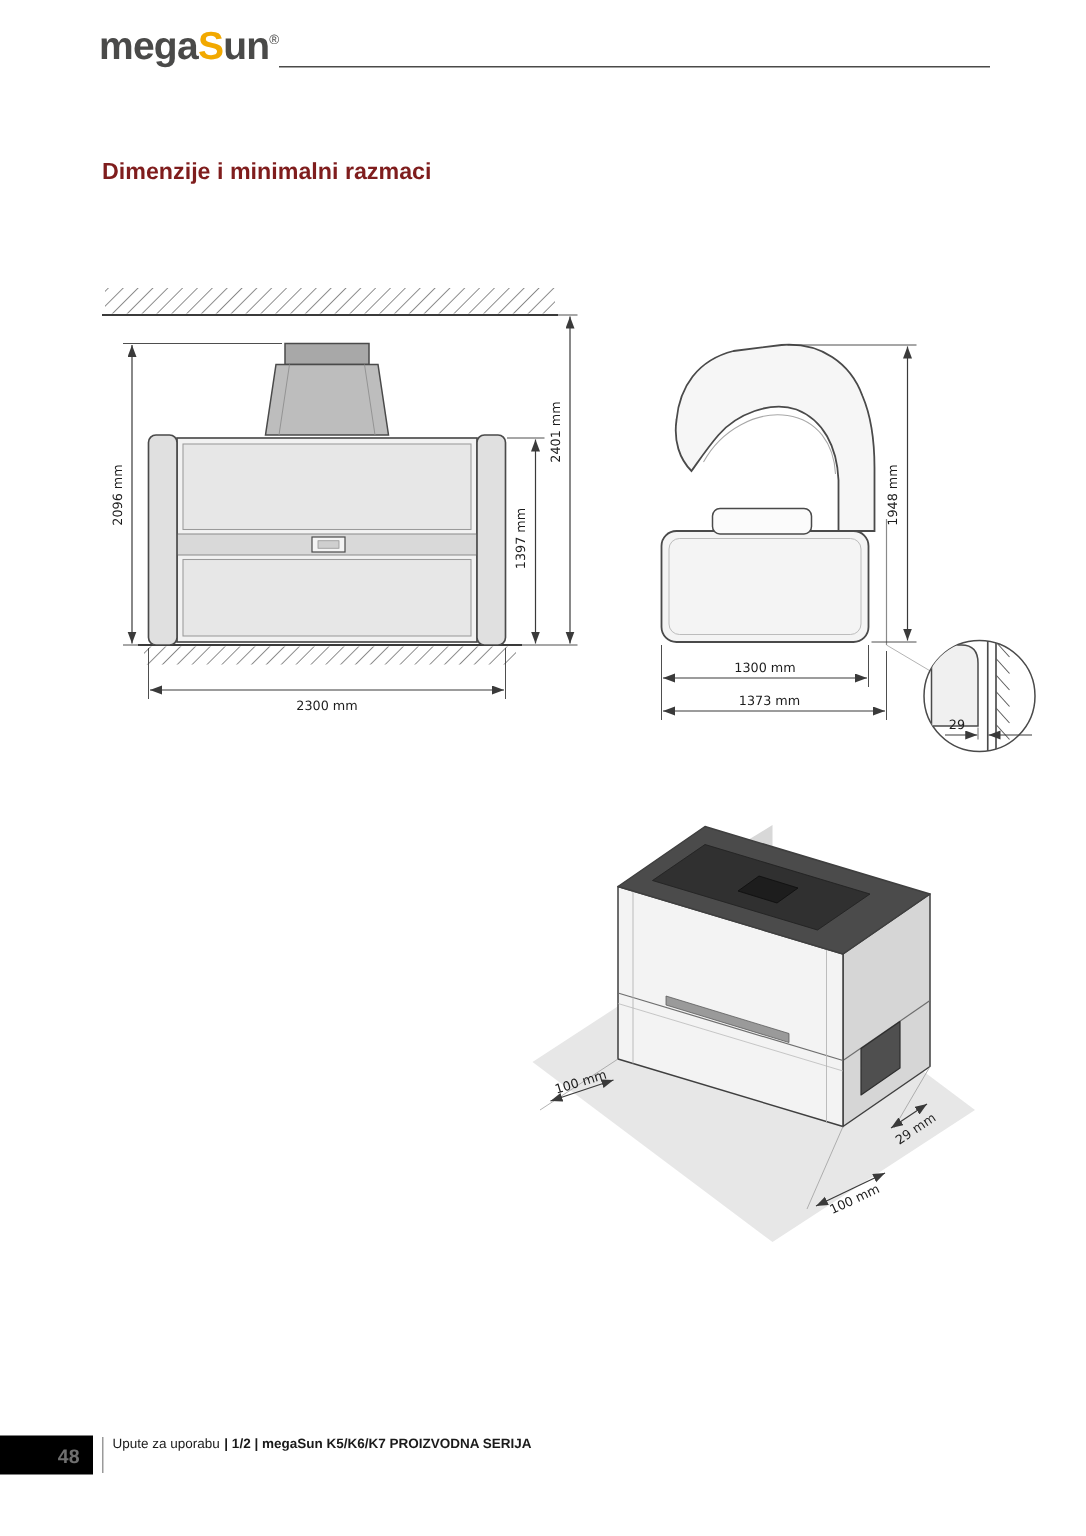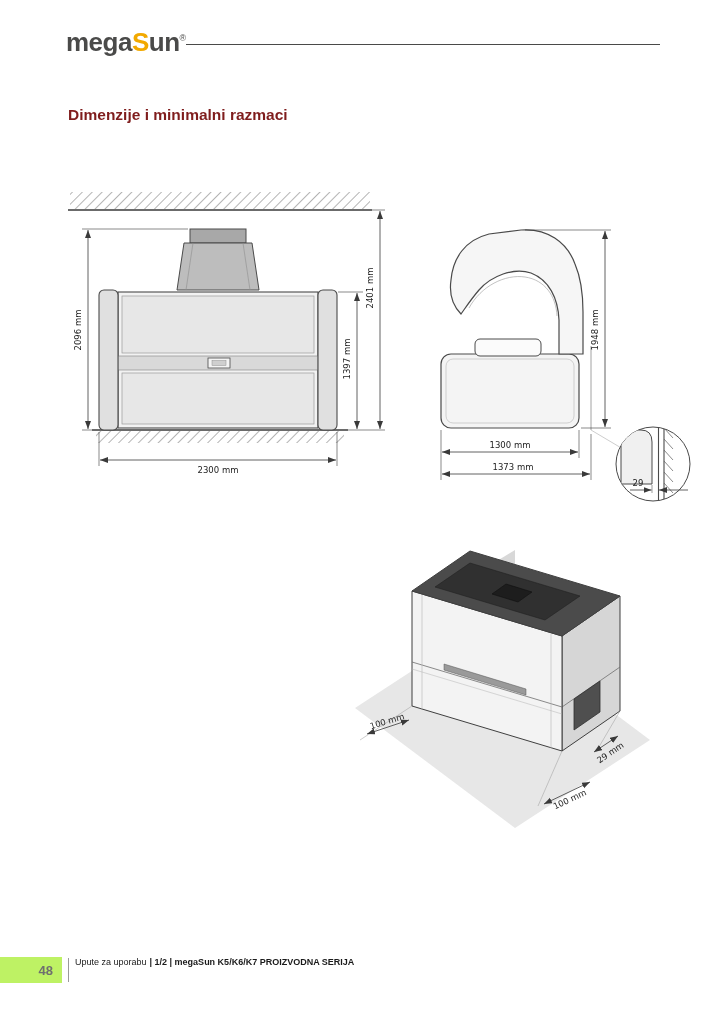--- a/index.html
+++ b/index.html
@@ -1,25 +1,25 @@
 <!DOCTYPE html>
 <html><head>
 <meta charset="utf-8">
 <style>
   *{margin:0;padding:0;box-sizing:border-box}
   html,body{width:724px;height:1024px}
   body{background:#ffffff;font-family:"Liberation Sans",sans-serif;position:relative;overflow:hidden}
   .page{position:absolute;inset:0;background:#fff}
-  .logo{position:absolute;left:66px;top:28px;font-size:26px;font-weight:bold;color:#4a4a49;letter-spacing:-0.5px;line-height:1.1}
+  .logo{position:absolute;left:66px;top:16px;font-size:26px;font-weight:bold;color:#4a4a49;letter-spacing:-0.5px;line-height:1.1}
   .logo .sun-s{color:#f2a900}
   .logo .reg{font-size:9px;vertical-align:super;font-weight:normal}
   .logo-rule{position:absolute;left:186px;top:44px;width:474px;height:1px;background:#4a4a49}
   .title{position:absolute;left:68px;top:106px;font-size:15.5px;font-weight:bold;color:#7f1d1d}
   .fig{position:absolute}
-  .footer-box{position:absolute;left:0;top:957px;width:62px;height:26px;background:#bef264;display:flex;align-items:center;justify-content:flex-end;padding-right:9px;font-weight:bold;font-size:13px;color:#6f6f6f}
+  .footer-box{position:absolute;left:0;top:957px;width:62px;height:26px;background:#000000;display:flex;align-items:center;justify-content:flex-end;padding-right:9px;font-weight:bold;font-size:13px;color:#6f6f6f}
   .footer-sep{position:absolute;left:68px;top:958px;width:1px;height:24px;background:#9a9a9a}
   .footer-text{position:absolute;left:75px;top:957px;height:26px;display:flex;align-items:flex-start;font-size:9px;color:#1a1a1a;white-space:pre}
   .footer-text strong{margin-left:3px}
   svg text{font-family:"DejaVu Sans",sans-serif}
 </style>
 </head>
 <body>
 
 <div class="page">
 

